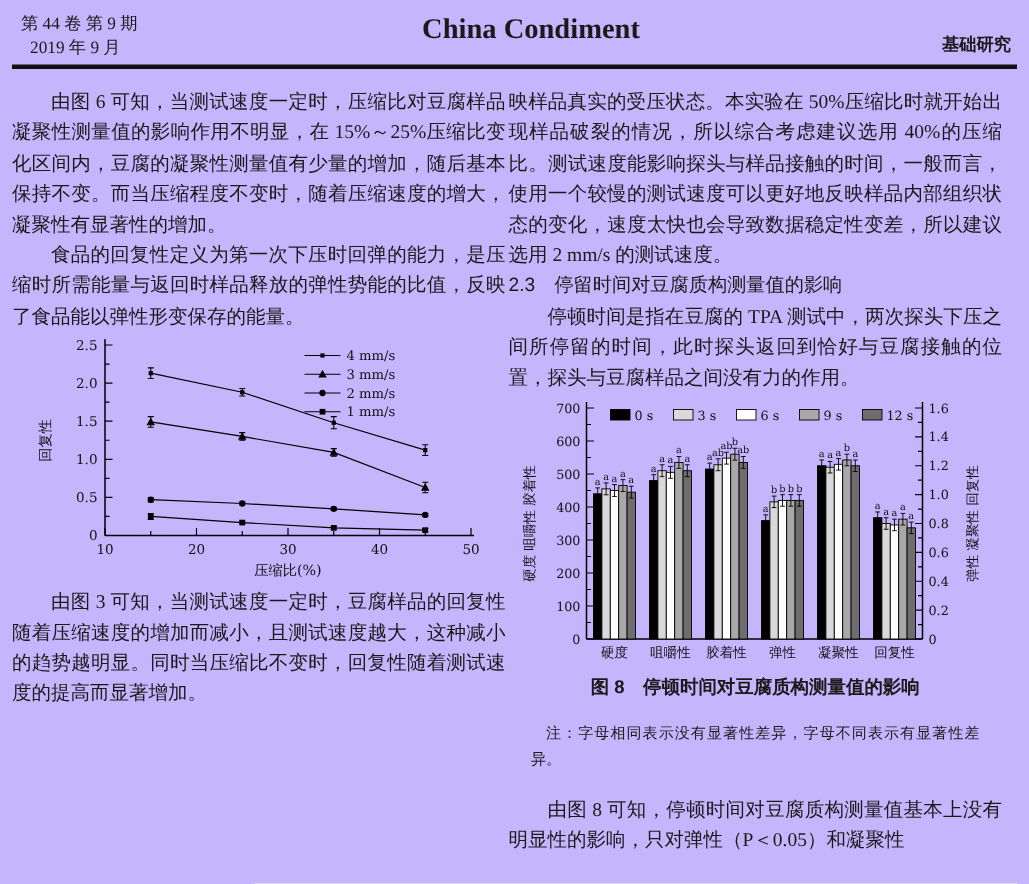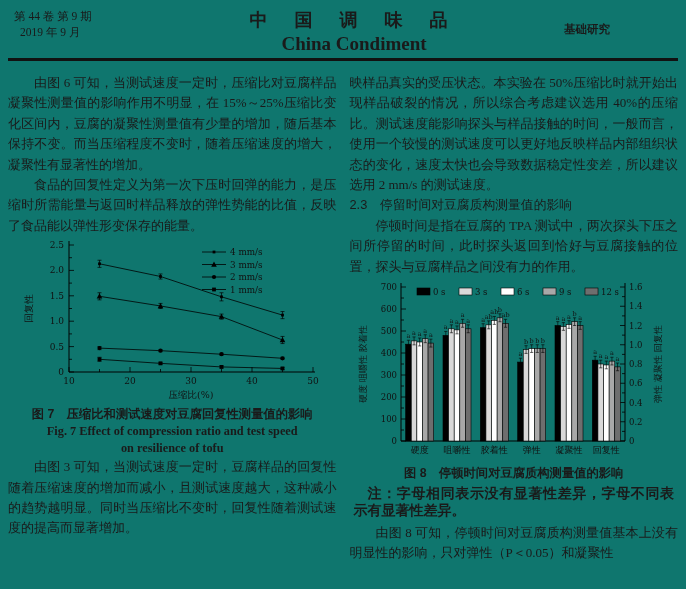--- a/index.html
+++ b/index.html
@@ -1,53 +1,52 @@
 <!DOCTYPE html>
 <html><head>
 <meta charset="utf-8">
 <style>
   * { box-sizing: border-box; }
   html,body { margin:0; padding:0; background:#fff; }
   .page {
     position:relative; width:686px; height:589px; overflow:hidden;
-    background:#0f766e; color:#1a1a1a;
+    background:#c4b5fd; color:#1a1a1a;
     font-family:"Liberation Serif", serif;
   }
   .hdr { display:flex; align-items:flex-start; padding:8px 12px 0 14px; }
   .hdr-left { width:130px; font-size:11.5px; line-height:16px; }
   .hdr-left .d2 { padding-left:6px; }
   .hdr-center { flex:1; text-align:center; }
   .jcn { font-family:"Liberation Sans", sans-serif; font-size:18px; letter-spacing:11px; font-weight:600; }
   .jen { font-family:"Liberation Serif", serif; font-weight:bold; font-size:19px; margin-top:1px; }
-  .hdr-right { width:110px; text-align:left; font-family:"Liberation Sans", sans-serif;
+  .hdr-right { width:110px; text-align:right; font-family:"Liberation Sans", sans-serif;
                font-size:11.5px; font-weight:600; margin-top:14px; }
   .rule { height:3px; background:#111; margin:3px 8px 0 8px; }
-  .cols { display:flex; gap:13px; padding:12px 8px 0 8px; }
+  .cols { display:flex; gap:2px; padding:12px 8px 0 8px; }
   .col { width:329px; }
   .para { margin:0; font-size:13px; line-height:20.4px; text-align:justify; }
   .indent { text-indent:2em; }
   .subhead { margin:0; font-family:"Liberation Sans", sans-serif; font-size:12.8px; line-height:20.4px; }
   figure { margin:0; text-align:center; }
   .cap-cn { font-family:"Liberation Sans", sans-serif; font-weight:bold; font-size:12.3px; line-height:17px; }
   .cap-en { font-family:"Liberation Serif", serif; font-weight:bold; font-size:12.3px; line-height:17px; }
-  .note { margin:4px; font-size:14px; line-height:16.5px; text-align:justify; text-indent:1em;font-weight:bold; }
+  .note { margin:15px; font-size:10px; line-height:16.5px; text-align:justify; text-indent:1em; }
   svg { display:block; margin:2px auto 0 auto; }
 </style>
 </head>
 <body>
 
 <div class="page">
 
   <header class="hdr">
     <div class="hdr-left">
       <div>第 44 卷 第 9 期</div>
       <div class="d2">2019 年 9 月</div>
     </div>
     <div class="hdr-center">
-      <div class="jcn">中 国 调 味 品</div>
       <div class="jen">China Condiment</div>
     </div>
     <div class="hdr-right">基础研究</div>
   </header>
 
   <div class="rule"></div>
 
   <main class="cols">
 
     <section class="col">
@@ -164,25 +163,20 @@
             <line x1="197.5" y1="129.93599999999998" x2="201.5" y2="129.93599999999998" stroke="#000" stroke-width="0.7"></line>
             <rect x="197.6" y="127.01999999999998" width="3.8" height="3.8" fill="#000"></rect>
             <line x1="260.5" y1="129.428" x2="260.5" y2="131.45999999999998" stroke="#000" stroke-width="0.7"></line>
             <line x1="258.5" y1="129.428" x2="262.5" y2="129.428" stroke="#000" stroke-width="0.7"></line>
             <line x1="258.5" y1="131.45999999999998" x2="262.5" y2="131.45999999999998" stroke="#000" stroke-width="0.7"></line>
             <rect x="258.6" y="128.54399999999998" width="3.8" height="3.8" fill="#000"></rect>
             <line x1="180" y1="51.5" x2="204" y2="51.5" stroke="#000" stroke-width="0.8"></line>
             <rect x="190.1" y="49.6" width="3.8" height="3.8" fill="#000"></rect>
             <text x="208" y="54.5" font-size="8.8" text-anchor="start" font-family="&quot;DejaVu Serif&quot;, serif" fill="#111">1 mm/s</text>
           </svg>
-        <figcaption>
-          <div class="cap-cn">图 7　压缩比和测试速度对豆腐回复性测量值的影响</div>
-          <div class="cap-en">Fig. 7 Effect of compression ratio and test speed</div>
-          <div class="cap-en">on resilience of tofu</div>
-        </figcaption>
       </figure>
       <p class="para indent">由图 3 可知，当测试速度一定时，豆腐样品的回复性随着压缩速度的增加而减小，且测试速度越大，这种减小的趋势越明显。同时当压缩比不变时，回复性随着测试速度的提高而显著增加。</p>
     </section>
 
     <section class="col">
       <p class="para">映样品真实的受压状态。本实验在 50%压缩比时就开始出现样品破裂的情况，所以综合考虑建议选用 40%的压缩比。测试速度能影响探头与样品接触的时间，一般而言，使用一个较慢的测试速度可以更好地反映样品内部组织状态的变化，速度太快也会导致数据稳定性变差，所以建议选用 2 mm/s 的测试速度。</p>
       <p class="subhead">2.3　停留时间对豆腐质构测量值的影响</p>
       <p class="para indent">停顿时间是指在豆腐的 TPA 测试中，两次探头下压之间所停留的时间，此时探头返回到恰好与豆腐接触的位置，探头与豆腐样品之间没有力的作用。</p>
       <figure>
         <svg width="318" height="186" viewBox="0 0 318 186">

